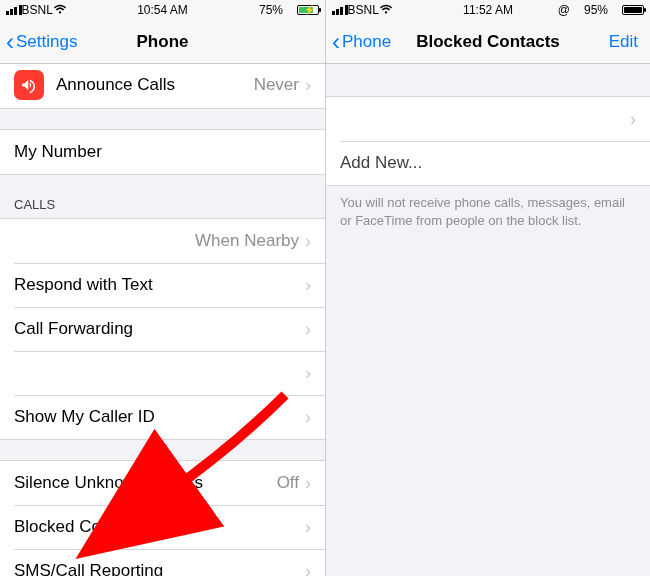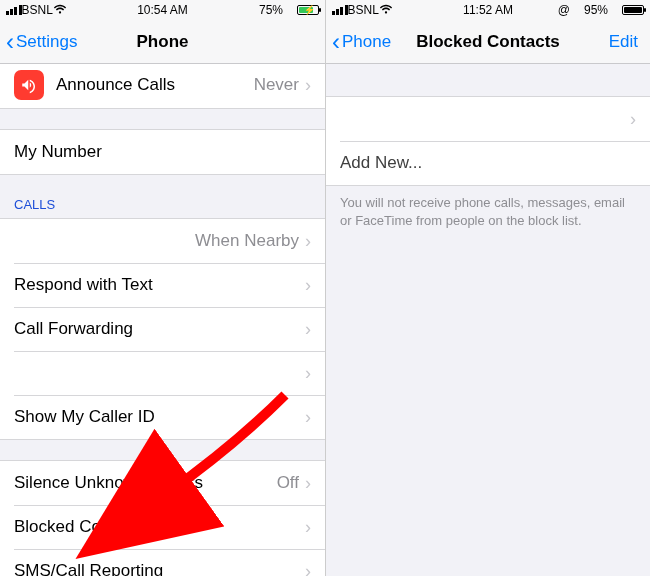--- a/index.html
+++ b/index.html
@@ -27,21 +27,21 @@
 .content { }
 .group { background: #fff; border-top: 1px solid #d6d6d9; border-bottom: 1px solid #d6d6d9; }
 .row { min-height: 44px; display: flex; align-items: center; padding: 0 14px; font-size: 17px; position: relative; cursor: pointer; }
 .row + .row::before { content:""; position:absolute; left:14px; right:0; top:0; height:1px; background:#d6d6d9; }
 .row .label { flex: 0 1 auto; }
 .row .value { margin-left: auto; color: #8e8e93; font-size: 17px; }
 .row .chev-r { color: #c7c7cc; margin-left: 6px; font-size: 18px; }
 .row.icon-row { padding-top:6px; padding-bottom:8px; border-top:none; }
 .icon-box { width: 30px; height: 30px; border-radius: 7px; background: #ff3b30; display:flex; align-items:center; justify-content:center; margin-right:12px; }
 .icon-box svg { width:18px; height:18px; fill:#fff; }
-.sect-header { font-size: 13px; color: #1d4ed8; padding: 22px 14px 6px; text-transform: uppercase; }
+.sect-header { font-size: 13px; color: #404040; padding: 22px 14px 6px; text-transform: uppercase; }
 .spacer { height: 32px; }
 .spacer.sm { height: 20px; }
 .footer-note { font-size: 13px; color: #8e8e93; padding: 8px 14px; line-height: 1.35; }
 .link-row { color: #404040; }
 .arrow-annot { position: absolute; pointer-events: none; z-index: 50; }
 .arrow-annot svg { overflow: visible; }
 </style>
 </head>
 <body>
 

